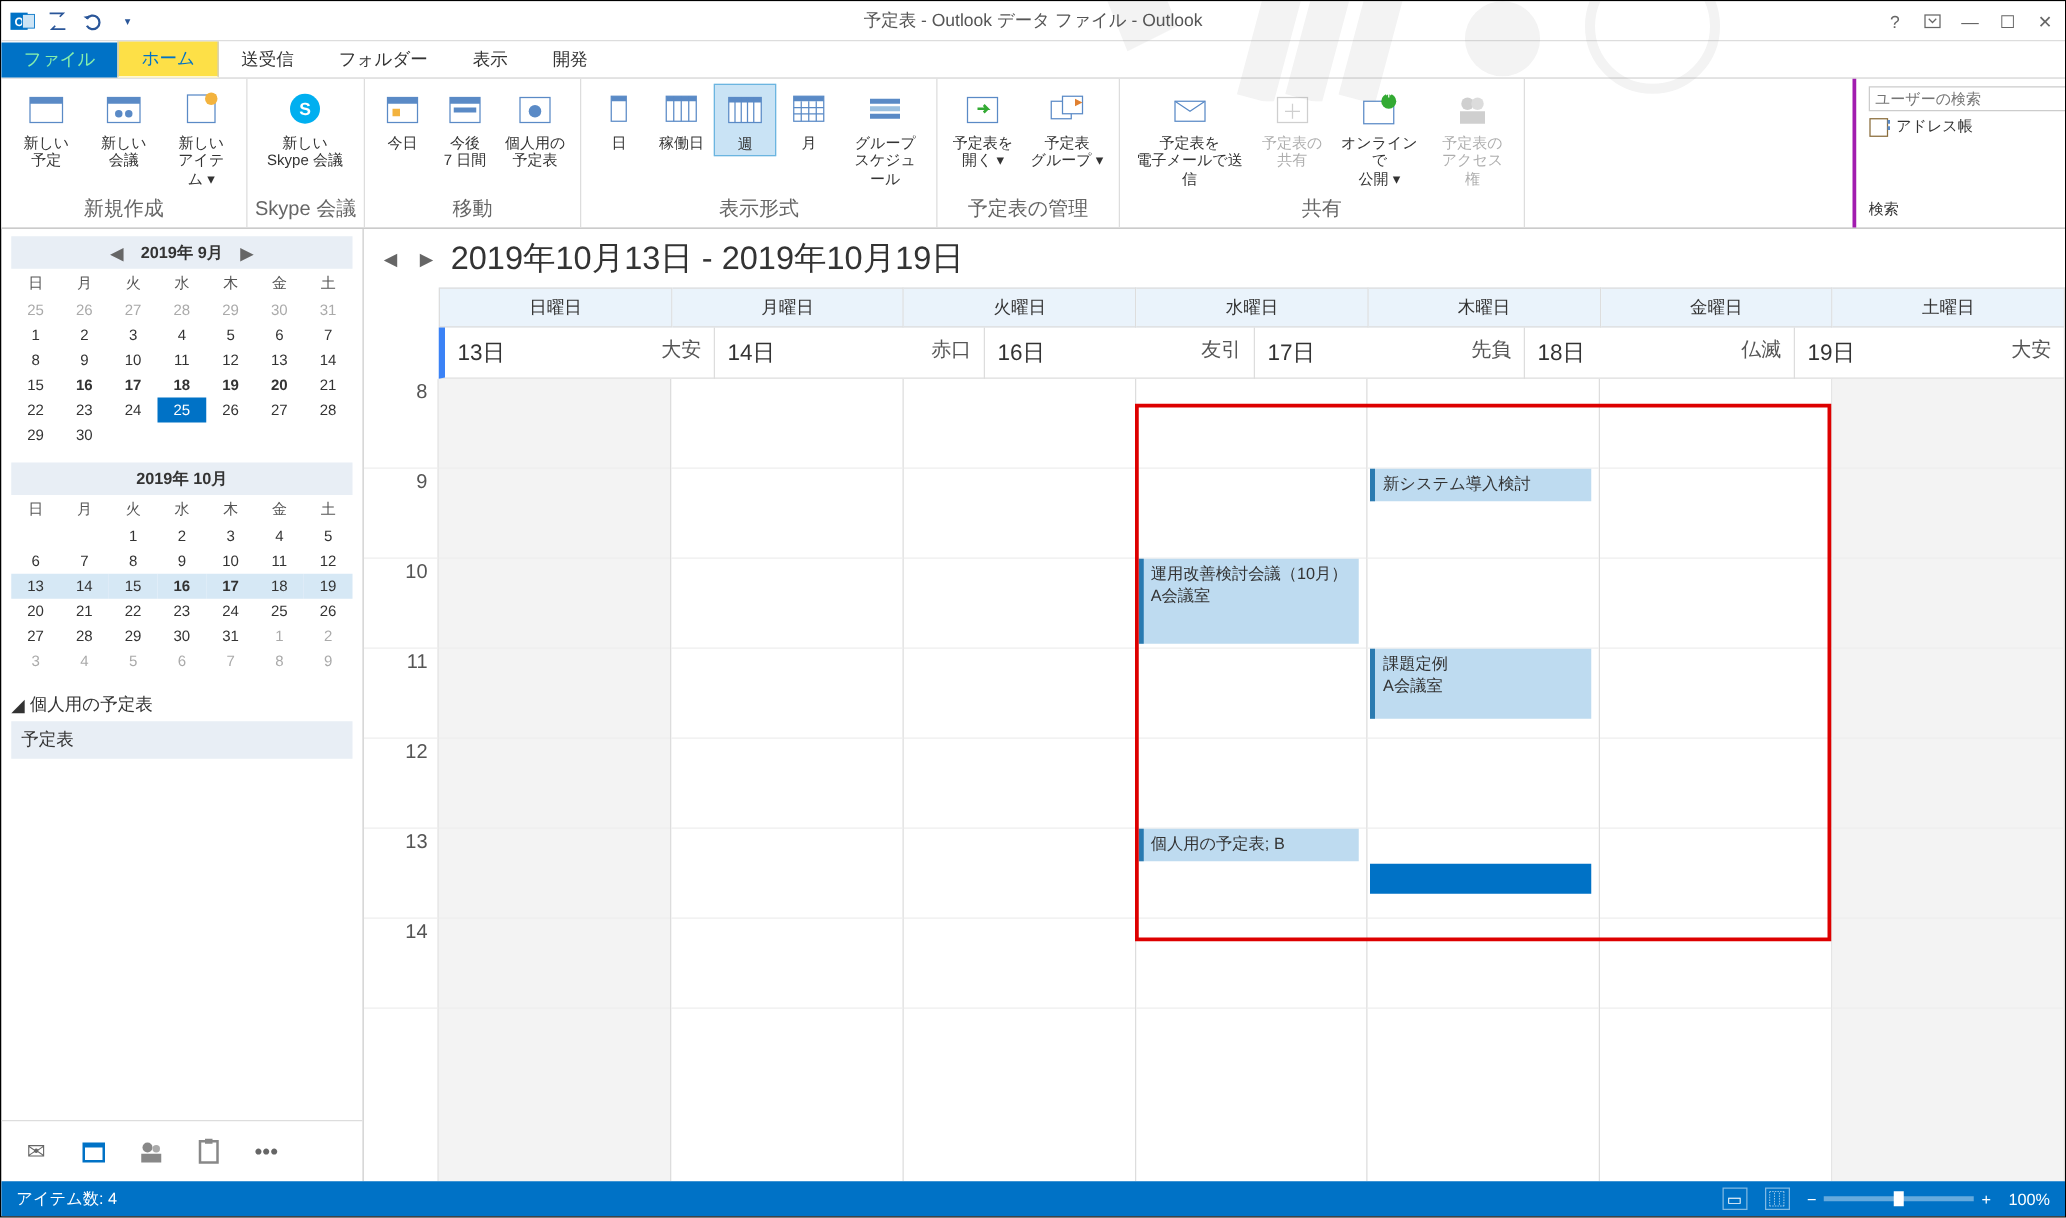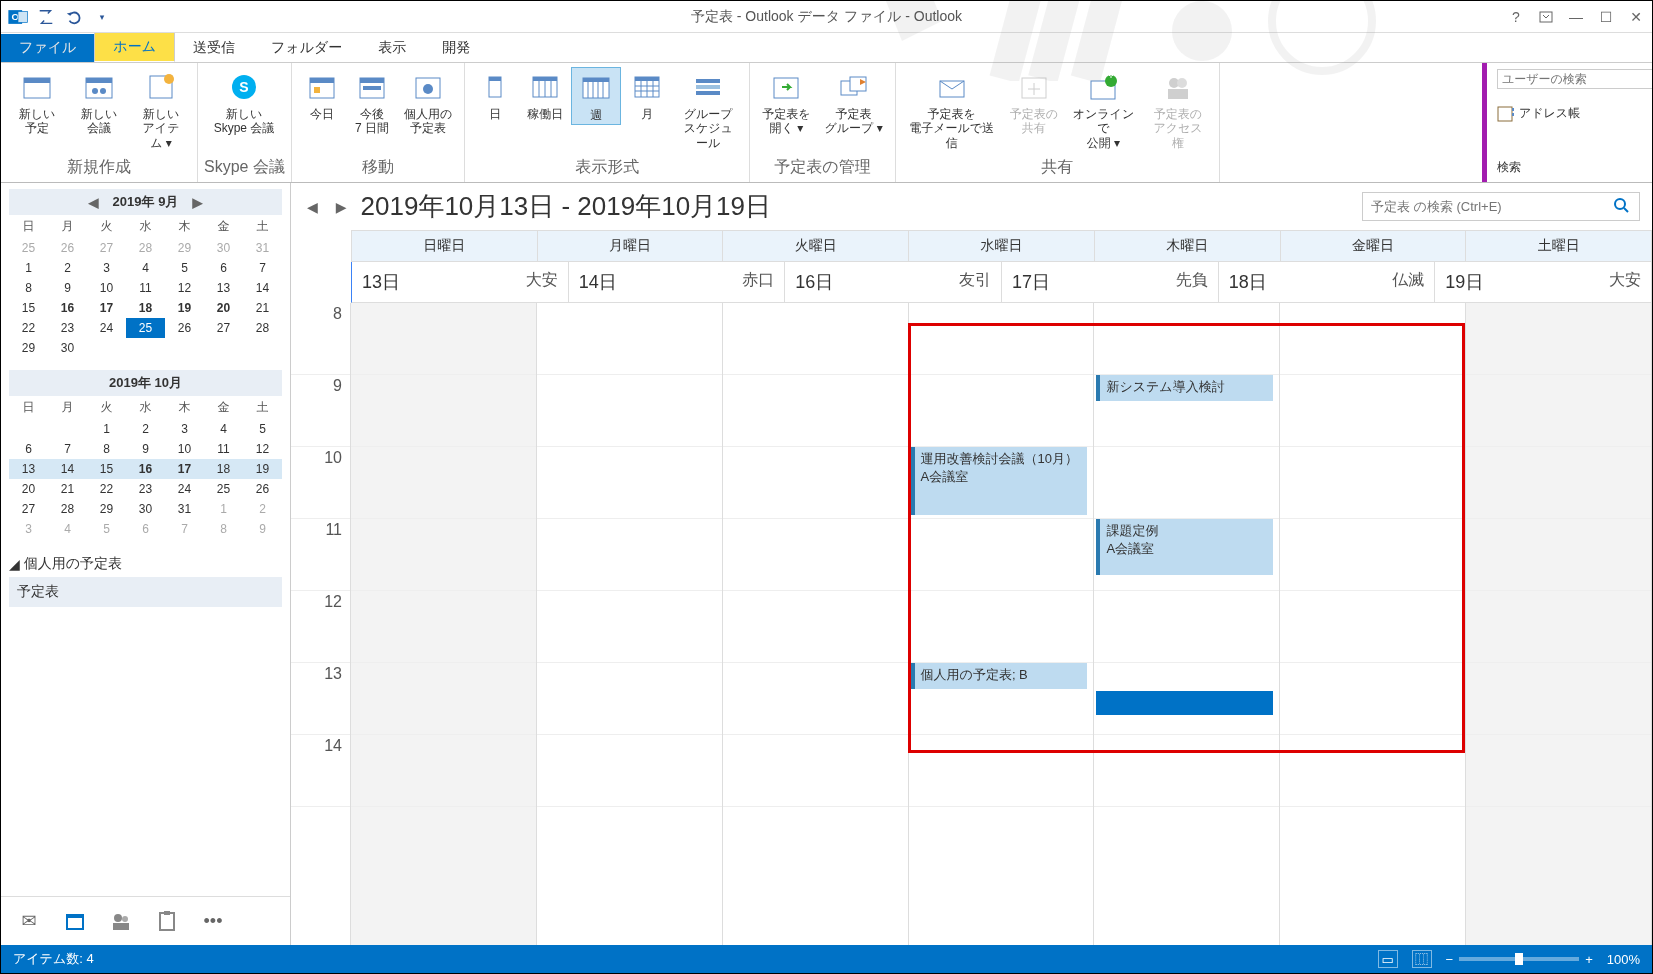--- a/index.html
+++ b/index.html
@@ -8,34 +8,34 @@
 .titlebar .qat { display: flex; align-items: center; padding-left: 6px; gap: 6px; }
 .titlebar .qat-icon { width: 22px; height: 22px; display: flex; align-items: center; justify-content: center; color: #2a5699; cursor: pointer; }
 .titlebar .title { position: absolute; left: 50%; transform: translateX(-50%); font-size: 14px; color: #555; }
 .titlebar .wincontrols { position: absolute; right: 6px; display: flex; gap: 10px; }
 .titlebar .wincontrols span { width: 20px; height: 20px; display: flex; align-items: center; justify-content: center; cursor: pointer; color: #666; font-size: 14px; }
 .bg-deco { position: absolute; right: 250px; top: -40px; width: 600px; height: 120px; opacity: 0.12; pointer-events: none; }
 .bg-deco svg { width: 100%; height: 100%; }
 
 .tabbar { display: flex; height: 30px; align-items: flex-end; border-bottom: 1px solid #ccc; background: #fff; }
 .tab { padding: 5px 18px; font-size: 14px; cursor: pointer; color: #333; }
-.tab.file { background: #0072c6; color: #e5e5e5; }
+.tab.file { background: #0072c6; color: #86efac; }
 .tab.active { border: 1px solid #ccc; border-bottom: 1px solid #fff; background: #fde047; color: #0072c6; }
 
 .ribbon { display: flex; height: 120px; border-bottom: 1px solid #bbb; background: #fff; }
 .rgroup { border-right: 1px solid #ddd; display: flex; flex-direction: column; padding: 4px 6px 2px; }
 .rgroup .items { display: flex; flex: 1; align-items: flex-start; gap: 2px; }
 .rgroup .glabel { text-align: center; font-size: 16px; color: #666; padding: 2px 0; position: relative; }
 .rbtn { display: flex; flex-direction: column; align-items: center; justify-content: flex-start; padding: 2px 6px; cursor: pointer; text-align: center; min-width: 40px; }
 .rbtn.large { width: 60px; }
 .rbtn .ri { width: 36px; height: 36px; display: flex; align-items: center; justify-content: center; margin-bottom: 2px; }
 .rbtn .rl { font-size: 12px; line-height: 1.2; white-space: pre-line; }
 .rbtn.disabled { opacity: 0.4; }
 .rbtn.selected { background: #c9e3f5; border: 1px solid #6bb5e0; }
-.search-group { margin-left: auto; padding: 6px 10px; display: flex; flex-direction: column; gap: 16px; border-left: 5px solid #a21caf; width: 170px; }
+.search-group { margin-left: auto; padding: 6px 10px; display: flex; flex-direction: column; gap: 4px; border-left: 3px solid #a21caf; width: 170px; }
 .search-row { display: flex; align-items: center; gap: 4px; font-size: 12px; cursor: pointer; }
 .search-row input { border: 1px solid #ccc; font-size: 12px; padding: 2px 4px; flex: 1; }
 
 .mainarea { display: flex; height: calc(100% - 32px - 30px - 120px - 28px); }
 .sidebar { width: 290px; border-right: 1px solid #ccc; display: flex; flex-direction: column; }
 .minical { padding: 6px 8px; }
 .minical .mc-head { display: flex; align-items: center; justify-content: center; gap: 8px; font-weight: bold; font-size: 13px; padding: 4px; background: #e8eef5; }
 .minical .mc-head .nav { cursor: pointer; color: #666; padding: 0 6px; }
 .minical table { width: 100%; border-collapse: collapse; font-size: 12px; table-layout: fixed; }
 .minical th, .minical td { text-align: center; padding: 3px 0; width: 14.28%; }
@@ -58,21 +58,21 @@
 .cal-head .range { font-size: 26px; color: #333; }
 .cal-search { margin-left: auto; display: flex; align-items: center; border: 1px solid #ccc; }
 .cal-search input { border: none; padding: 4px 8px; font-size: 13px; width: 240px; outline: none; }
 .cal-search .sbtn { padding: 4px 10px; cursor: pointer; color: #0072c6; }
 
 .daybar { display: flex; margin-left: 60px; }
 .daybar .dc { flex: 1; text-align: center; background: #eaf3fb; border: 1px solid #ddd; border-left: none; padding: 6px; font-size: 14px; }
 .daybar .dc:first-child { border-left: 1px solid #ddd; }
 .datebar { display: flex; margin-left: 60px; }
 .datebar .dc { flex: 1; display: flex; justify-content: space-between; padding: 8px 10px; border: 1px solid #ddd; border-top: none; border-left: none; font-size: 18px; }
-.datebar .dc:first-child { border-left: 1px solid #3b82f6; }
+.datebar .dc:first-child { border-left: 5px solid #3b82f6; }
 .datebar .dc .roku { font-size: 16px; color: #555; }
 
 .grid { flex: 1; display: flex; overflow: hidden; position: relative; }
 .timecol { width: 60px; border-right: 1px solid #ddd; }
 .timecol .hr { height: 72px; text-align: right; padding: 2px 8px; font-size: 16px; color: #555; border-bottom: 1px solid #eee; }
 .daycols { flex: 1; display: flex; position: relative; }
 .daycol { flex: 1; border-right: 1px solid #ddd; position: relative; }
 .daycol.weekend { background: #f3f3f3; }
 .daycol .hrline { height: 72px; border-bottom: 1px solid #eee; }
 
@@ -583,27 +583,20 @@
         </span>
       <span>•••</span>
     </div>
   </div>
 
   <div class="calendar">
     <div class="cal-head">
       <span class="navbtn">◀</span>
       <span class="navbtn">▶</span>
       <span class="range">2019年10月13日 - 2019年10月19日</span>
-      <div class="cal-search">
-        <input placeholder="予定表 の検索 (Ctrl+E)" style="">
-        <span class="sbtn"><svg width="16" height="16" viewBox="0 0 16 16">
-              <circle cx="7" cy="7" r="5" fill="none" stroke="#0072c6" stroke-width="2"></circle>
-              <line x1="11" y1="11" x2="15" y2="15" stroke="#0072c6" stroke-width="2"></line>
-            </svg></span>
-      </div>
     </div>
     <div class="daybar">
       <div class="dc">日曜日</div>
         <div class="dc">月曜日</div>
         <div class="dc">火曜日</div>
         <div class="dc">水曜日</div>
         <div class="dc">木曜日</div>
         <div class="dc">金曜日</div>
         <div class="dc">土曜日</div>
     </div>

